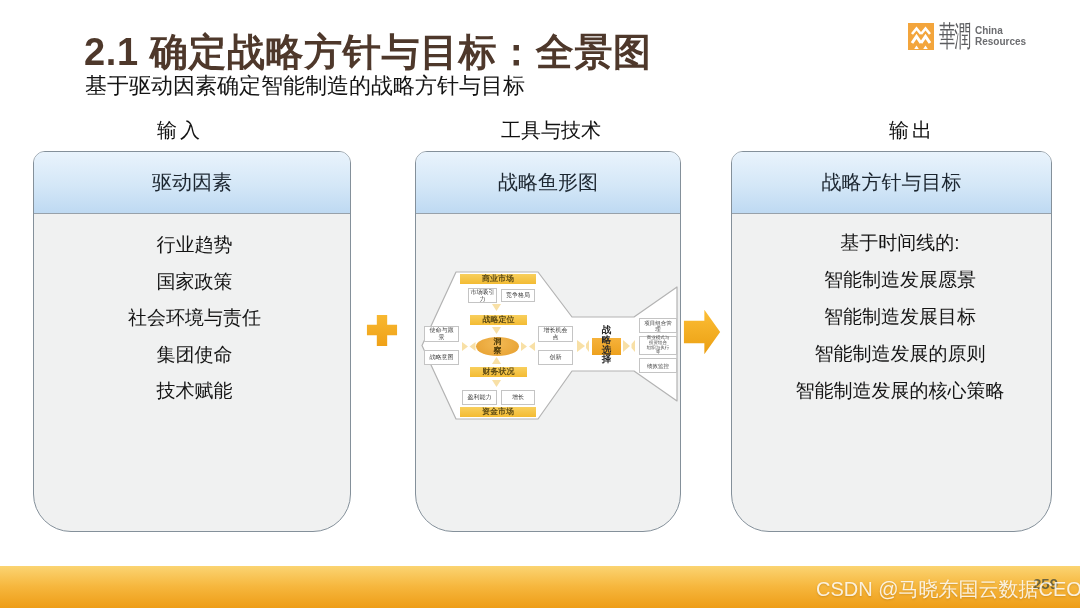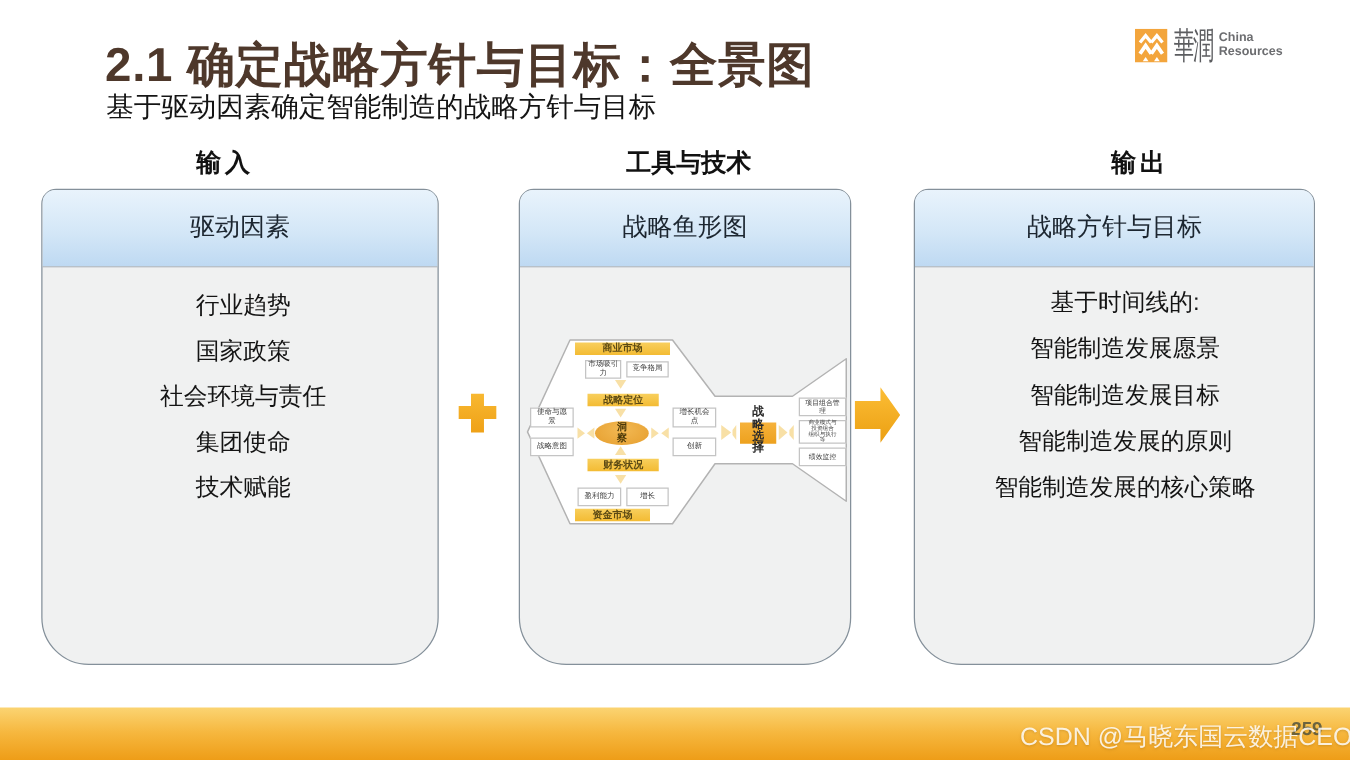--- a/index.html
+++ b/index.html
@@ -27,21 +27,21 @@
   .logo-cn{
     position:absolute;left:33px;top:-3px;width:54px;
     font-size:26px;font-weight:400;color:#5b5c5f;
     transform:scaleX(.64) scaleY(1.12);transform-origin:left top;
     letter-spacing:-2px;white-space:nowrap;
   }
   .logo-en{position:absolute;left:69px;top:6px;color:#6c6d70;font-weight:700;font-size:10px;line-height:10.5px;letter-spacing:0;}
 
   
   .col-label{
-    top:117px;font-size:20px;font-weight:700;color:#111;
+    top:117px;font-size:20px;font-weight:400;color:#111;
     text-align:center;white-space:nowrap;
   }
   .col-label.l1{left:130px;width:100px;letter-spacing:3px;}
   .col-label.l2{left:476px;width:150px;}
   .col-label.l3{left:862px;width:100px;letter-spacing:3px;}
 
   
   .card{
     top:151px;height:381px;
     border:1.5px solid #84909a;
@@ -171,21 +171,21 @@
       <polygon points="161,73 161,85 169,79"></polygon>
       <polygon points="173,73 173,85 170,81 170,77"></polygon>
       <polygon points="207,73 207,85 214,79"></polygon>
       <polygon points="219,73 219,85 215.5,81 215.5,77"></polygon>
     </g>
   </svg>
 
   <div class="abs fbar" style="left:44px;top:122px;width:76px;height:10px;">商业市场</div>
   <div class="abs fbar" style="left:54px;top:163px;width:57px;height:10px;">战略定位</div>
   <div class="abs fbar" style="left:54px;top:215px;width:57px;height:10px;">财务状况</div>
-  <div class="abs fbar" style="left:44px;top:255px;width:60px;height:10px;">资金市场</div>
+  <div class="abs fbar" style="left:44px;top:255px;width:76px;height:10px;">资金市场</div>
 
   <div class="abs fbox" style="left:52px;top:136px;width:29px;height:15px;">市场吸引
 力</div>
   <div class="abs fbox" style="left:85px;top:137px;width:34px;height:13px;">竞争格局</div>
   <div class="abs fbox" style="left:8px;top:174px;width:35px;height:16px;">使命与愿
 景</div>
   <div class="abs fbox" style="left:8px;top:198px;width:35px;height:15px;">战略意图</div>
   <div class="abs fbox" style="left:122px;top:174px;width:35px;height:16px;">增长机会
 点</div>
   <div class="abs fbox" style="left:122px;top:198px;width:35px;height:15px;">创新</div>

